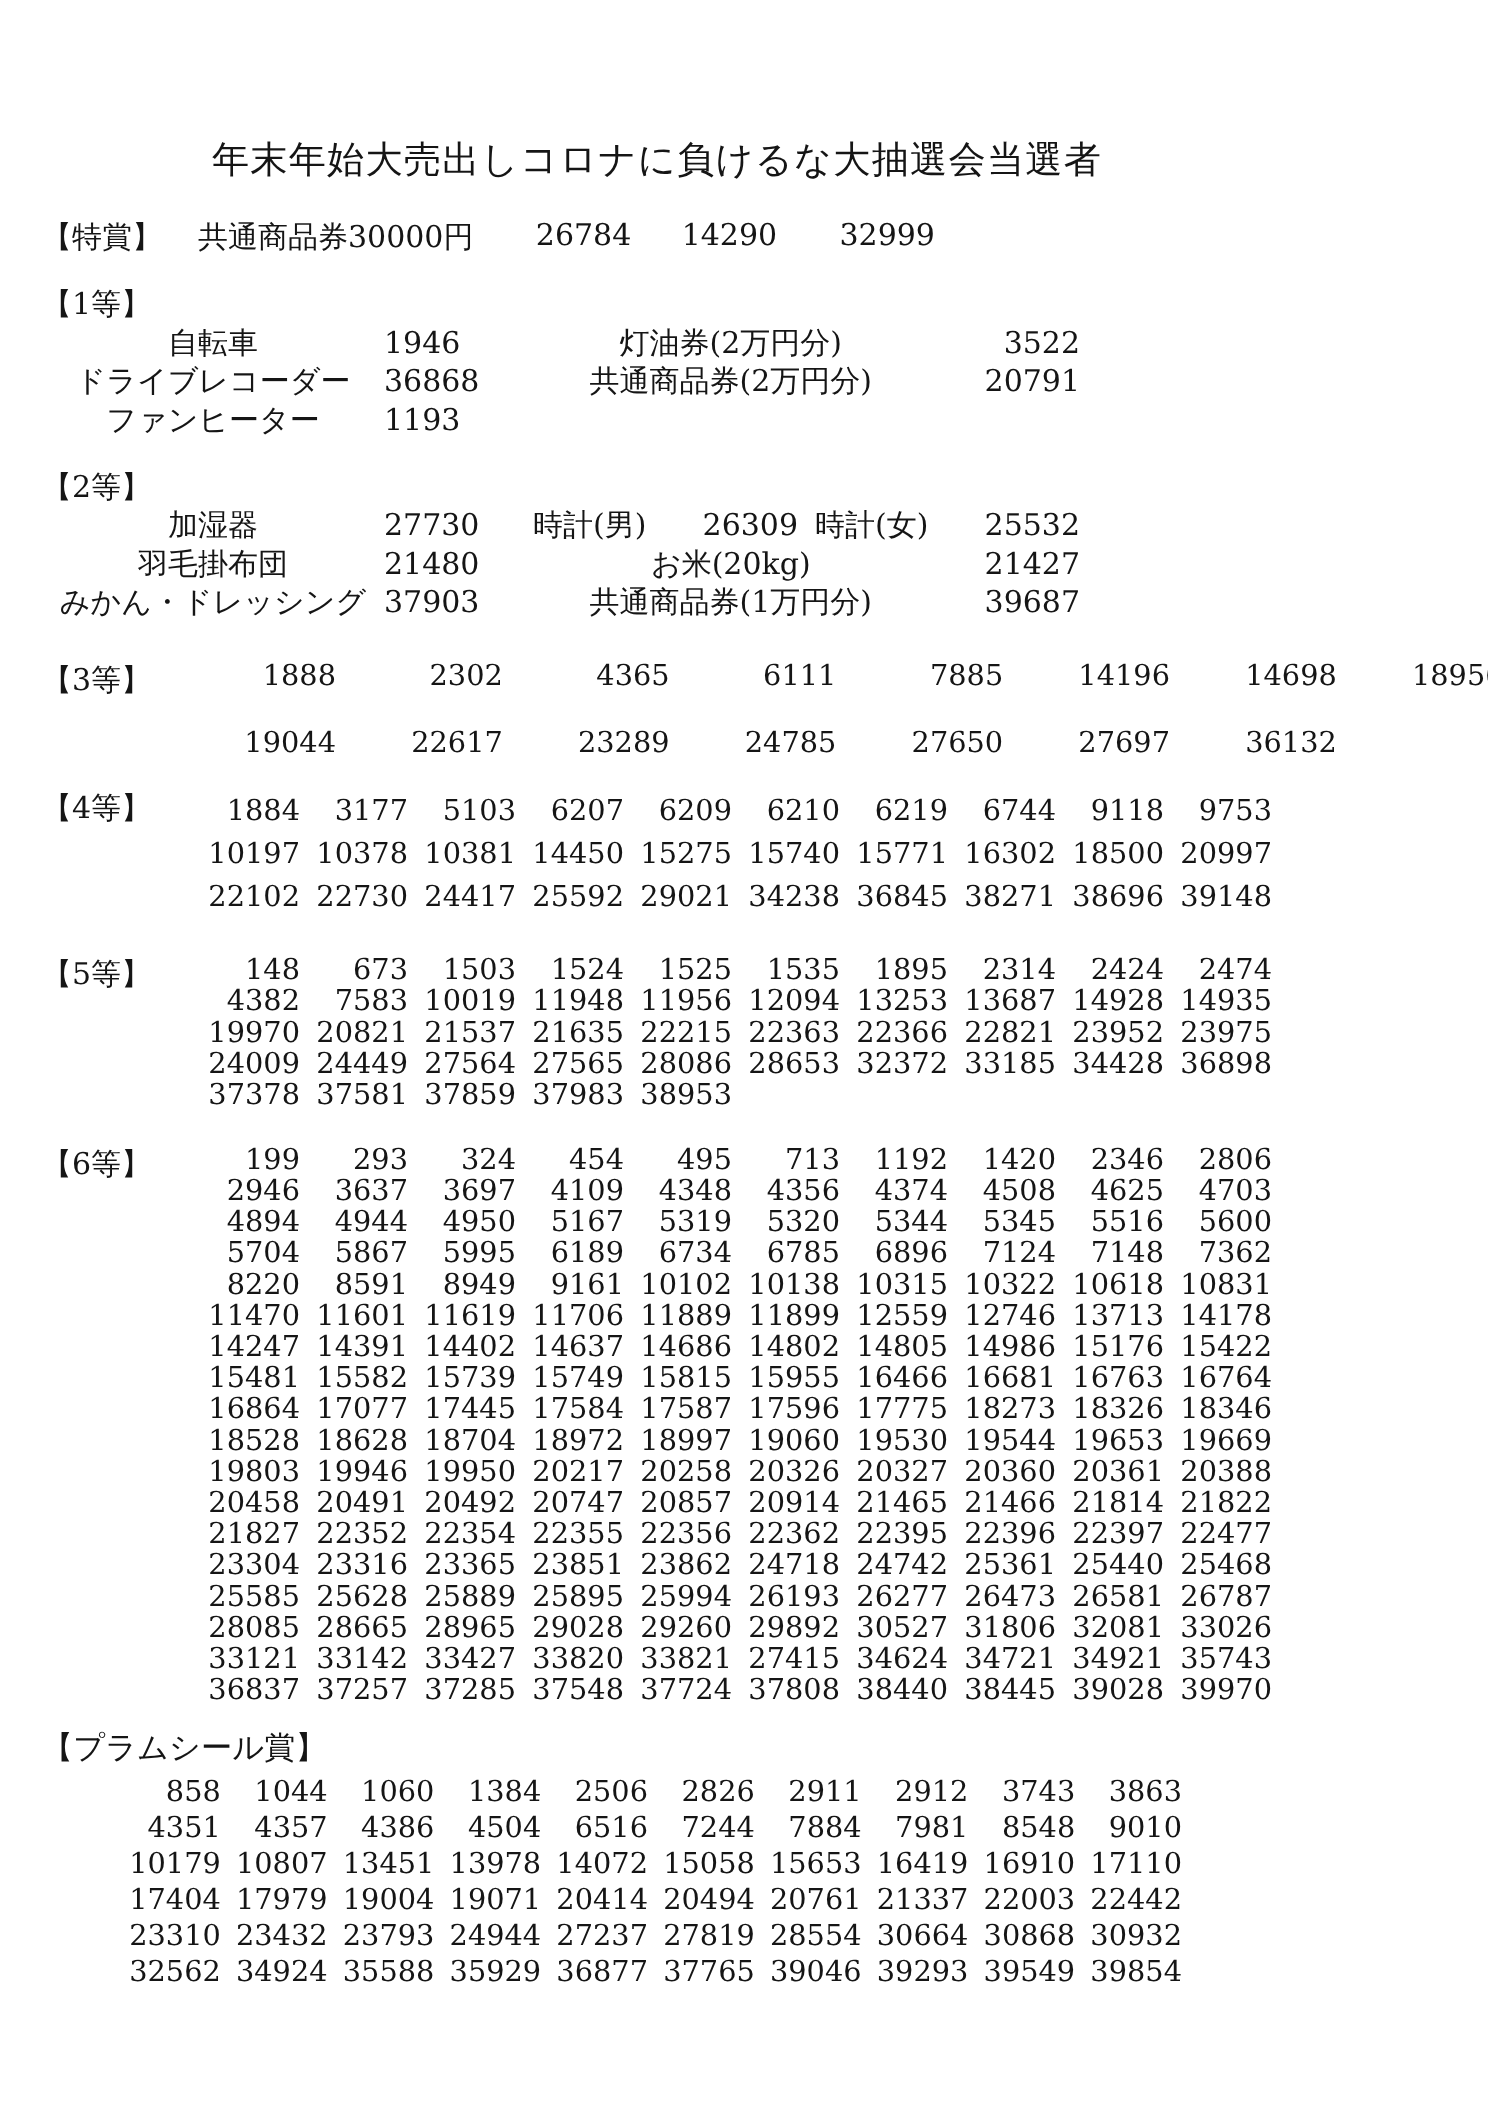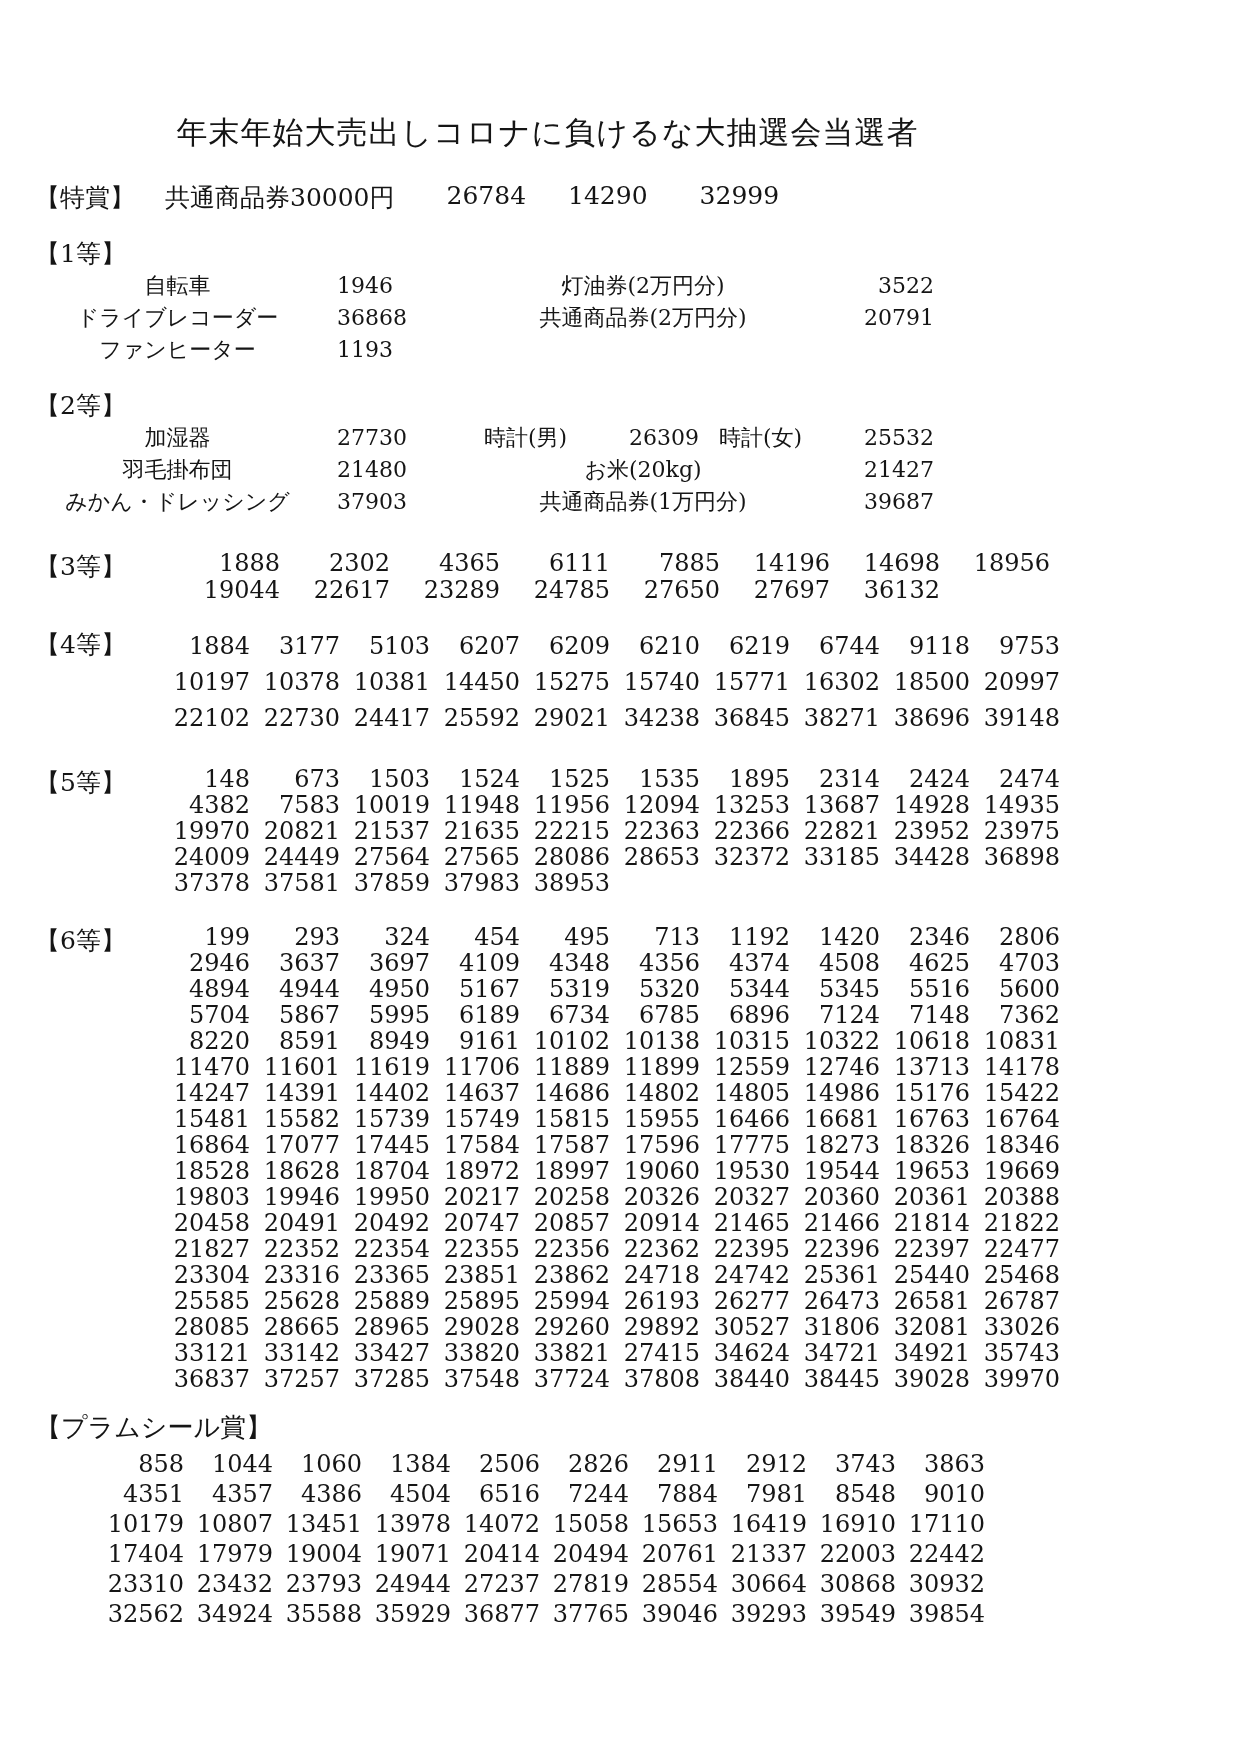--- a/index.html
+++ b/index.html
@@ -20,34 +20,34 @@
   
   .special { display: flex; align-items: flex-start; margin-top: 27px; font-size: 25px; }
   .special .prize { margin-left: 30px; }
   .special .s-num { margin-left: 52px; }
   .special .s-num:nth-of-type(2) { margin-left: 42px; }
 
   
   .rank-head { font-size: 25px; margin-top: 23px; }
   .prize-row {
     display: grid; grid-template-columns: 285px 110px 470px;
-    font-size: 22px; line-height: 32px; gap: 17px;
+    font-size: 25px; line-height: 32px;
   }
   .p-item { text-align: center; white-space: nowrap; }
   .p-num  { text-align: left; }
   .p-rest { display: flex; align-items: baseline; }
   .p-rest .p-item { flex: 1 1 auto; }
   .p-rest .p-num  { flex: 0 0 112px; width: 112px; text-align: right; }
 
   
   .num-section { position: relative; }
   .rank-label { position: absolute; left: 0; top: 0; font-size: 25px; }
   .num-grid { display: grid; font-size: 24px; }
   .num-cell { text-align: right; white-space: nowrap; }
-  .g8  { grid-template-columns: repeat(8, 110px); margin-left: 135px; }
+  .g8  { grid-template-columns: repeat(8, 110px); margin-left: 135px; gap: 29px; }
   .g10 { grid-template-columns: repeat(10, 90px); margin-left: 125px; }
   .plum-grid { grid-template-columns: repeat(10, 89px); margin-left: 60px; }
   .lh27 { line-height: 27px; }
   .lh36 { line-height: 36px; }
   .lh26 { line-height: 26px; }
   .lh30 { line-height: 30px; }
 
   .mt-r3 { margin-top: 32px; }
   .mt-r4 { margin-top: 24px; }
   .mt-r5 { margin-top: 30px; }

